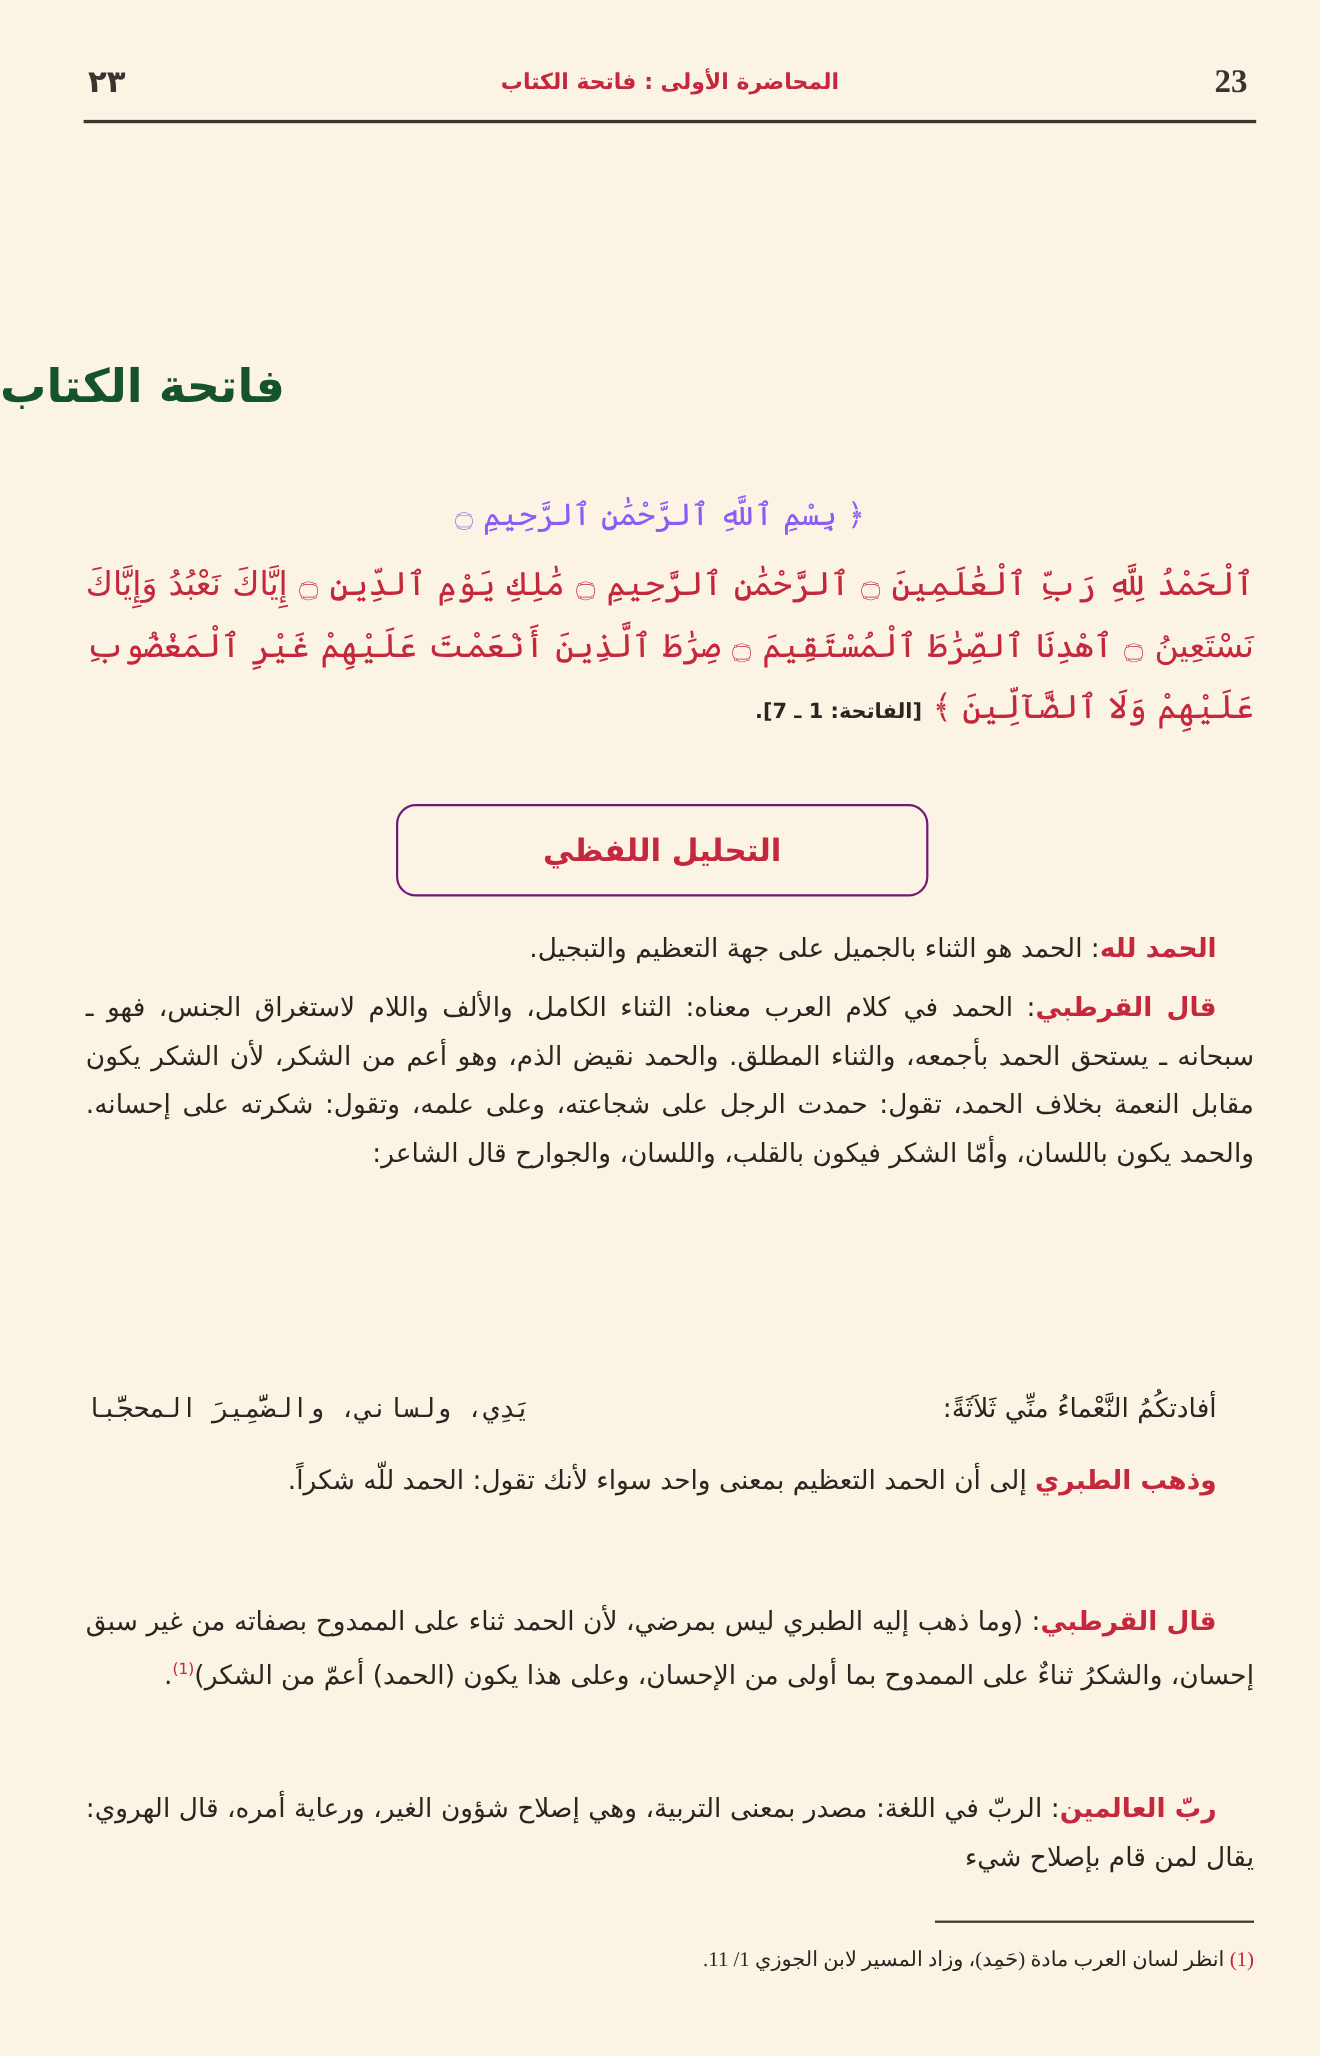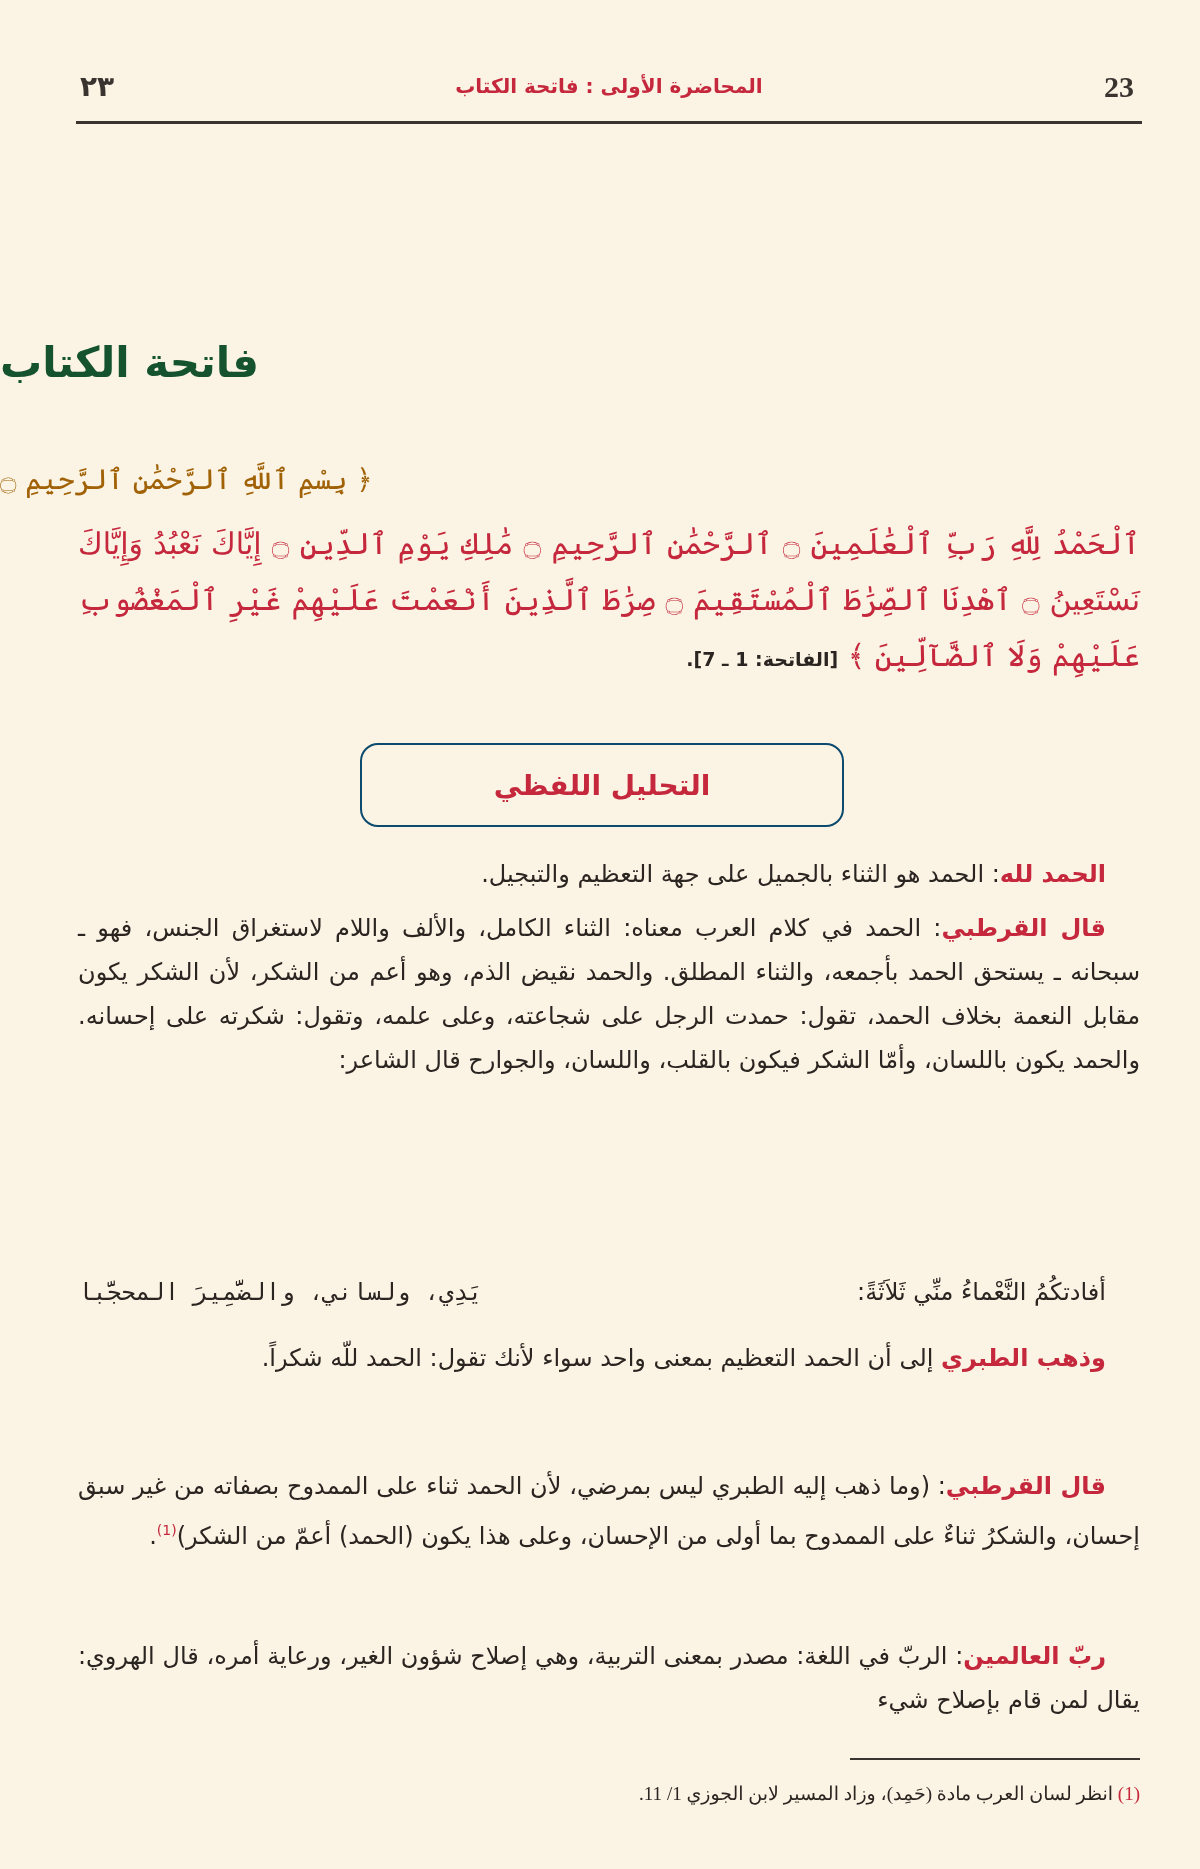--- a/index.html
+++ b/index.html
@@ -4,21 +4,21 @@
 <style>
   html, body { margin: 0; padding: 0; }
   body {
     width: 1200px; height: 1869px;
     background: #fbf3e3;
     font-family: "DejaVu Serif", serif;
     color: #2b2522;
     position: relative;
     overflow: hidden;
   }
-  .page { position: absolute; left: 0; top: 16px; width: 1200px; height: 1753px; }
+  .page { position: absolute; left: 0; top: 4px; width: 1200px; height: 1753px; }
   .header {
     position: absolute; left: 76px; top: 50px; width: 1066px; height: 50px;
   }
   .page-num-latin {
     position: absolute; right: 8px; top: 4px;
     font-family: "Liberation Serif", serif; font-weight: bold; font-size: 30px; color: #3a3431;
   }
   .page-num-arabic {
     position: absolute; left: 4px; top: 4px;
     font-family: "DejaVu Sans", sans-serif; font-weight: bold; font-size: 28px; color: #3a3431;
@@ -30,34 +30,34 @@
   }
   .header-rule {
     position: absolute; left: 76px; top: 105px; width: 1066px; height: 3px; background: #3a3431;
   }
   .chapter-title {
     position: absolute; left: 0; right: 0; top: 322px; text-align: left;
     font-family: "DejaVu Sans", sans-serif; font-weight: bold; font-size: 42px; color: #14532d;
     direction: rtl;
   }
   .basmala {
-    position: absolute; left: 0; right: 0; top: 447px; text-align: left;
-    font-family: "DejaVu Serif", serif; font-size: 28px; color: #a16207; direction: rtl;
+    position: absolute; left: 0; right: 0; top: 447px; text-align: center;
+    font-family: "DejaVu Serif", serif; font-size: 28px; color: #8b5cf6; direction: rtl;
   }
   .quran-block {
     position: absolute; left: 78px; width: 1062px; top: 500px;
     direction: rtl; text-align: justify; text-align-last: right;
     font-family: "DejaVu Serif", serif; font-size: 30px; line-height: 56px; color: #c5283d;
   }
   .quran-ref {
     color: #2b2522; font-family: "DejaVu Sans", sans-serif; font-weight: bold; font-size: 19px;
   }
   .section-box {
     position: absolute; left: 360px; top: 727px; width: 480px; height: 80px;
-    border: 2px solid #0c4a6e; border-radius: 18px;
+    border: 2px solid #701a75; border-radius: 18px;
     display: flex; align-items: center; justify-content: center;
   }
   .section-title {
     font-family: "DejaVu Sans", sans-serif; font-weight: bold; font-size: 28px; color: #c5283d; direction: rtl;
   }
   .para {
     position: absolute; left: 78px; width: 1062px;
     direction: rtl; text-align: justify;
     font-family: "DejaVu Sans", sans-serif; font-size: 24px; line-height: 44px; color: #2b2522;
   }

